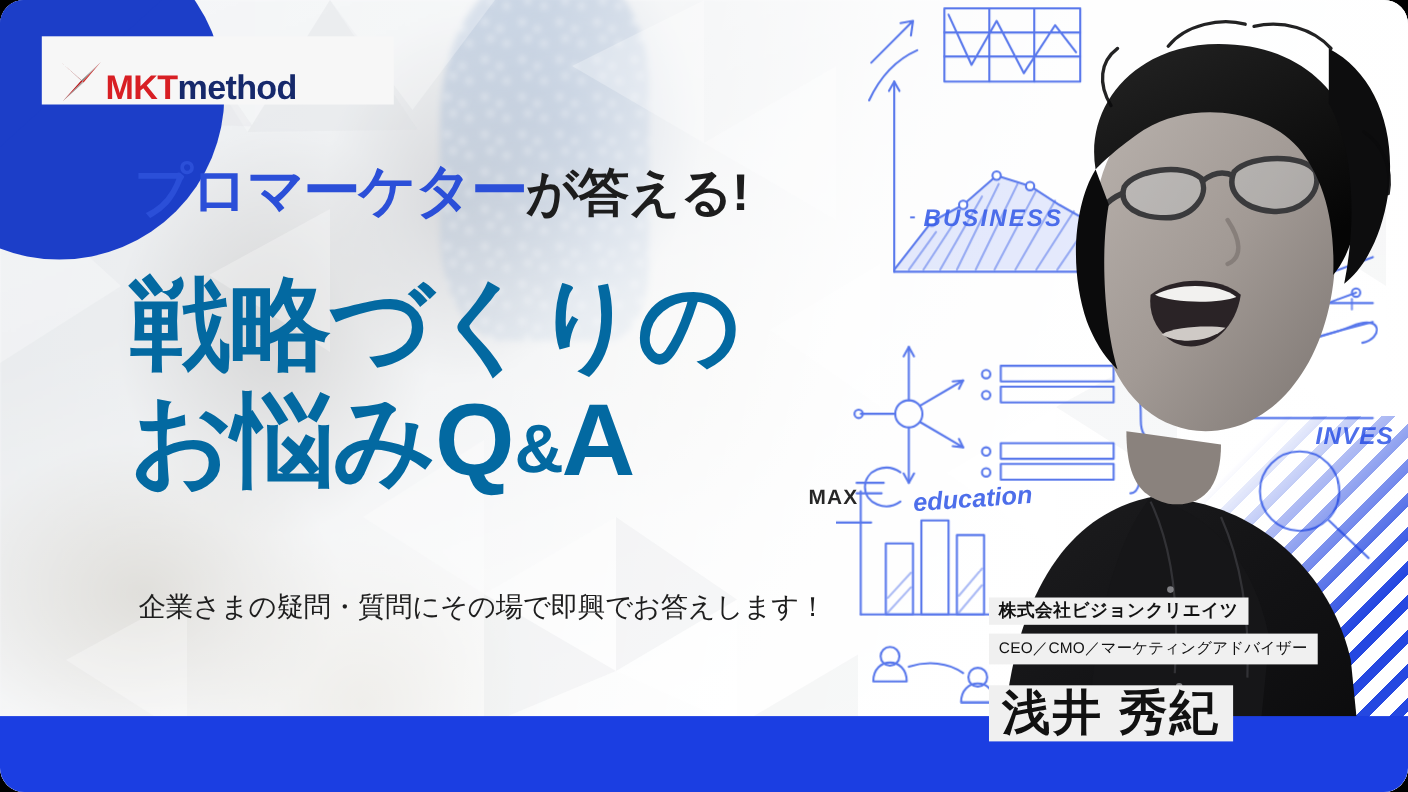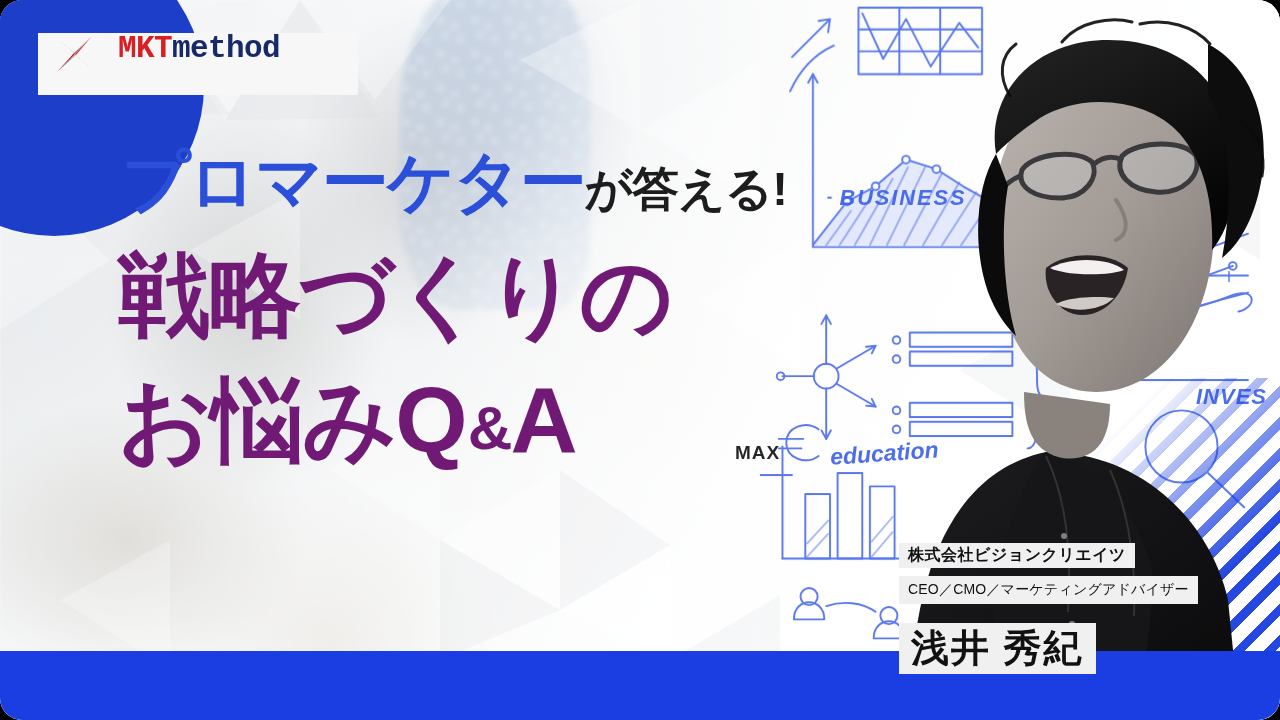--- a/index.html
+++ b/index.html
@@ -80,68 +80,67 @@
 
   
   .presenter{position:absolute;right:0;top:0;width:470px;height:720px;}
   .presenter svg{width:100%;height:100%;display:block;}
 
   
   .logo-box{
     position:absolute;left:38px;top:33px;
     width:320px;height:62px;
     background:#f7f7f7;
-    display:flex;align-items:flex-start;gap:22px;
+    display:flex;align-items:flex-end;gap:0;
     padding:0 16px;
-    font-family:Liberation Mono, monospace;
   }
   .logo-mark{width:42px;height:42px;flex:0 0 42px;}
   .logo-text{font-size:31px;font-weight:700;letter-spacing:-.6px;white-space:nowrap;line-height:1;}
   .logo-text .mkt{color:#d81f24;}
   .logo-text .method{color:#16296b;}
 
   
   .kicker{
     position:absolute;left:122px;top:148px;
     font-size:52px;font-weight:700;line-height:1;white-space:nowrap;
     letter-spacing:-1px;
   }
-  .kicker .hl{color:#2b4fd8;font-size:67px;letter-spacing:-2px;}
+  .kicker .hl{color:#2b4fd8;font-size:52px;letter-spacing:-2px;}
   .kicker .tail{color:#1d1d1d;font-size:47px;text-align:right;}
 
   .title-wrap{position:absolute;left:118px;top:248px;}
   .title-line{
     position:relative;display:inline-block;
-    font-size:92px;font-weight:700;color:#701a75;line-height:1.04;
+    font-size:92px;font-weight:700;color:#0369a1;line-height:1.04;
     letter-spacing:-1px;white-space:nowrap;
   }
   .title-line .mark{
     position:absolute;left:0;right:0;bottom:4px;height:30px;
     background:#e7ef33;z-index:-1;
   }
   .title-line .txt{position:relative;}
   .title-line.l2{font-size:93px;letter-spacing:-2px;}
   .title-line.l2 .qa{letter-spacing:0px;}
   .title-line.l2 .amp{font-size:62px;vertical-align:3px;}
-  .row2{margin-top:28px;}
+  .row2{margin-top:8px;}
 
   .lead{
     position:absolute;left:126px;top:535px;
     font-size:25px;color:#1e1e1e;letter-spacing:-.3px;white-space:nowrap;
     font-weight:500;
   }
 
   
   .plate{
     position:absolute;background:#f0f0f0;color:#111;
     display:inline-flex;align-items:center;white-space:nowrap;
   }
   .plate-company{left:899px;top:543px;height:25px;padding:0 9px;font-size:16px;font-weight:700;letter-spacing:.5px;text-align:center;}
   .plate-role{left:899px;top:576px;height:28px;padding:0 9px;font-size:14px;font-weight:500;letter-spacing:.2px;}
-  .plate-name{left:899px;top:623px;height:51px;padding:0 12px;font-size:38px;font-weight:700;letter-spacing:2px;}
+  .plate-name{left:899px;top:623px;height:51px;padding:0 12px;font-size:44px;font-weight:700;letter-spacing:2px;}
 </style>
 </head>
 <body>
 
 <div class="stage">
 
   <div class="bg-photo"></div>
   <div class="bg-shirt"></div>
   <div class="bg-white-wash"></div>
 
@@ -415,18 +414,19 @@
       <span class="txt">戦略づくりの</span>
     </div>
     <div class="row2">
       <div class="title-line l2">
         <span class="mark"></span>
         <span class="txt"><span>お悩み</span><span class="qa">Q</span><span class="amp">&amp;</span><span class="qa">A</span></span>
       </div>
     </div>
   </div>
 
+  <div class="lead">企業さまの疑問・質問にその場で即興でお答えします！</div>
 
   <div class="plate plate-company">株式会社ビジョンクリエイツ</div>
   <div class="plate plate-role">CEO／CMO／マーケティングアドバイザー</div>
   <div class="plate plate-name">浅井 秀紀</div>
 
 </div>
 
 </body></html>

